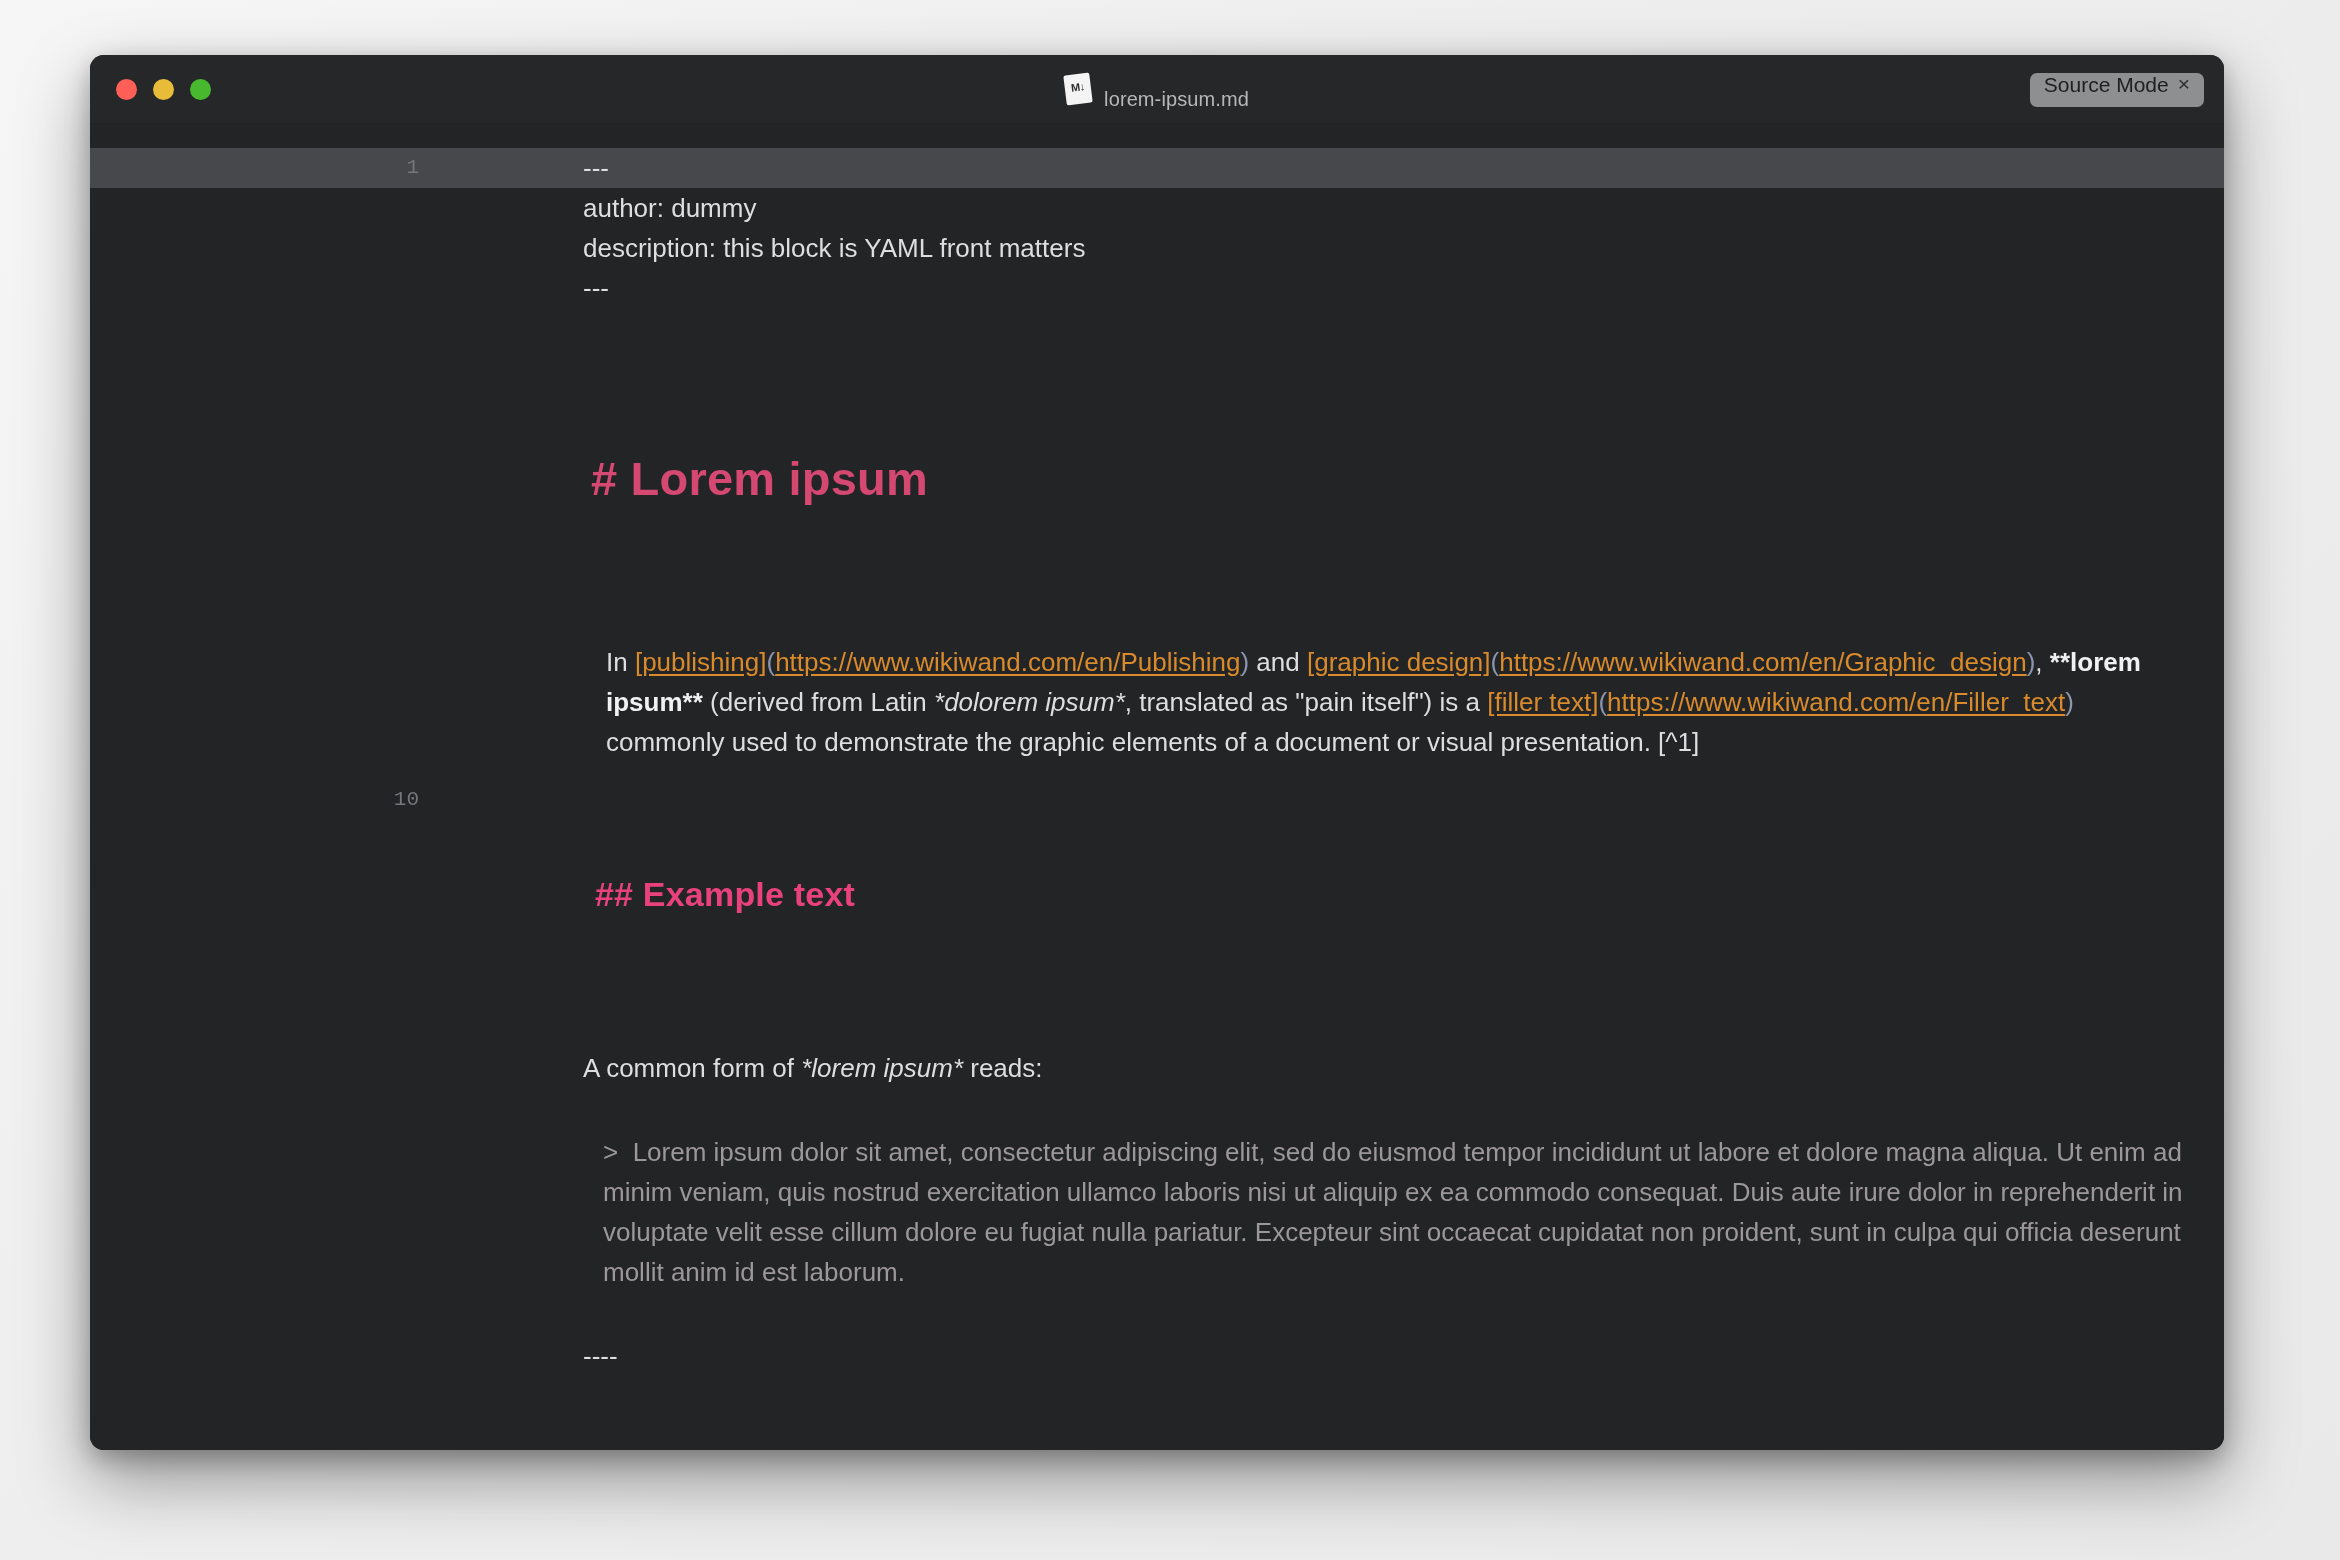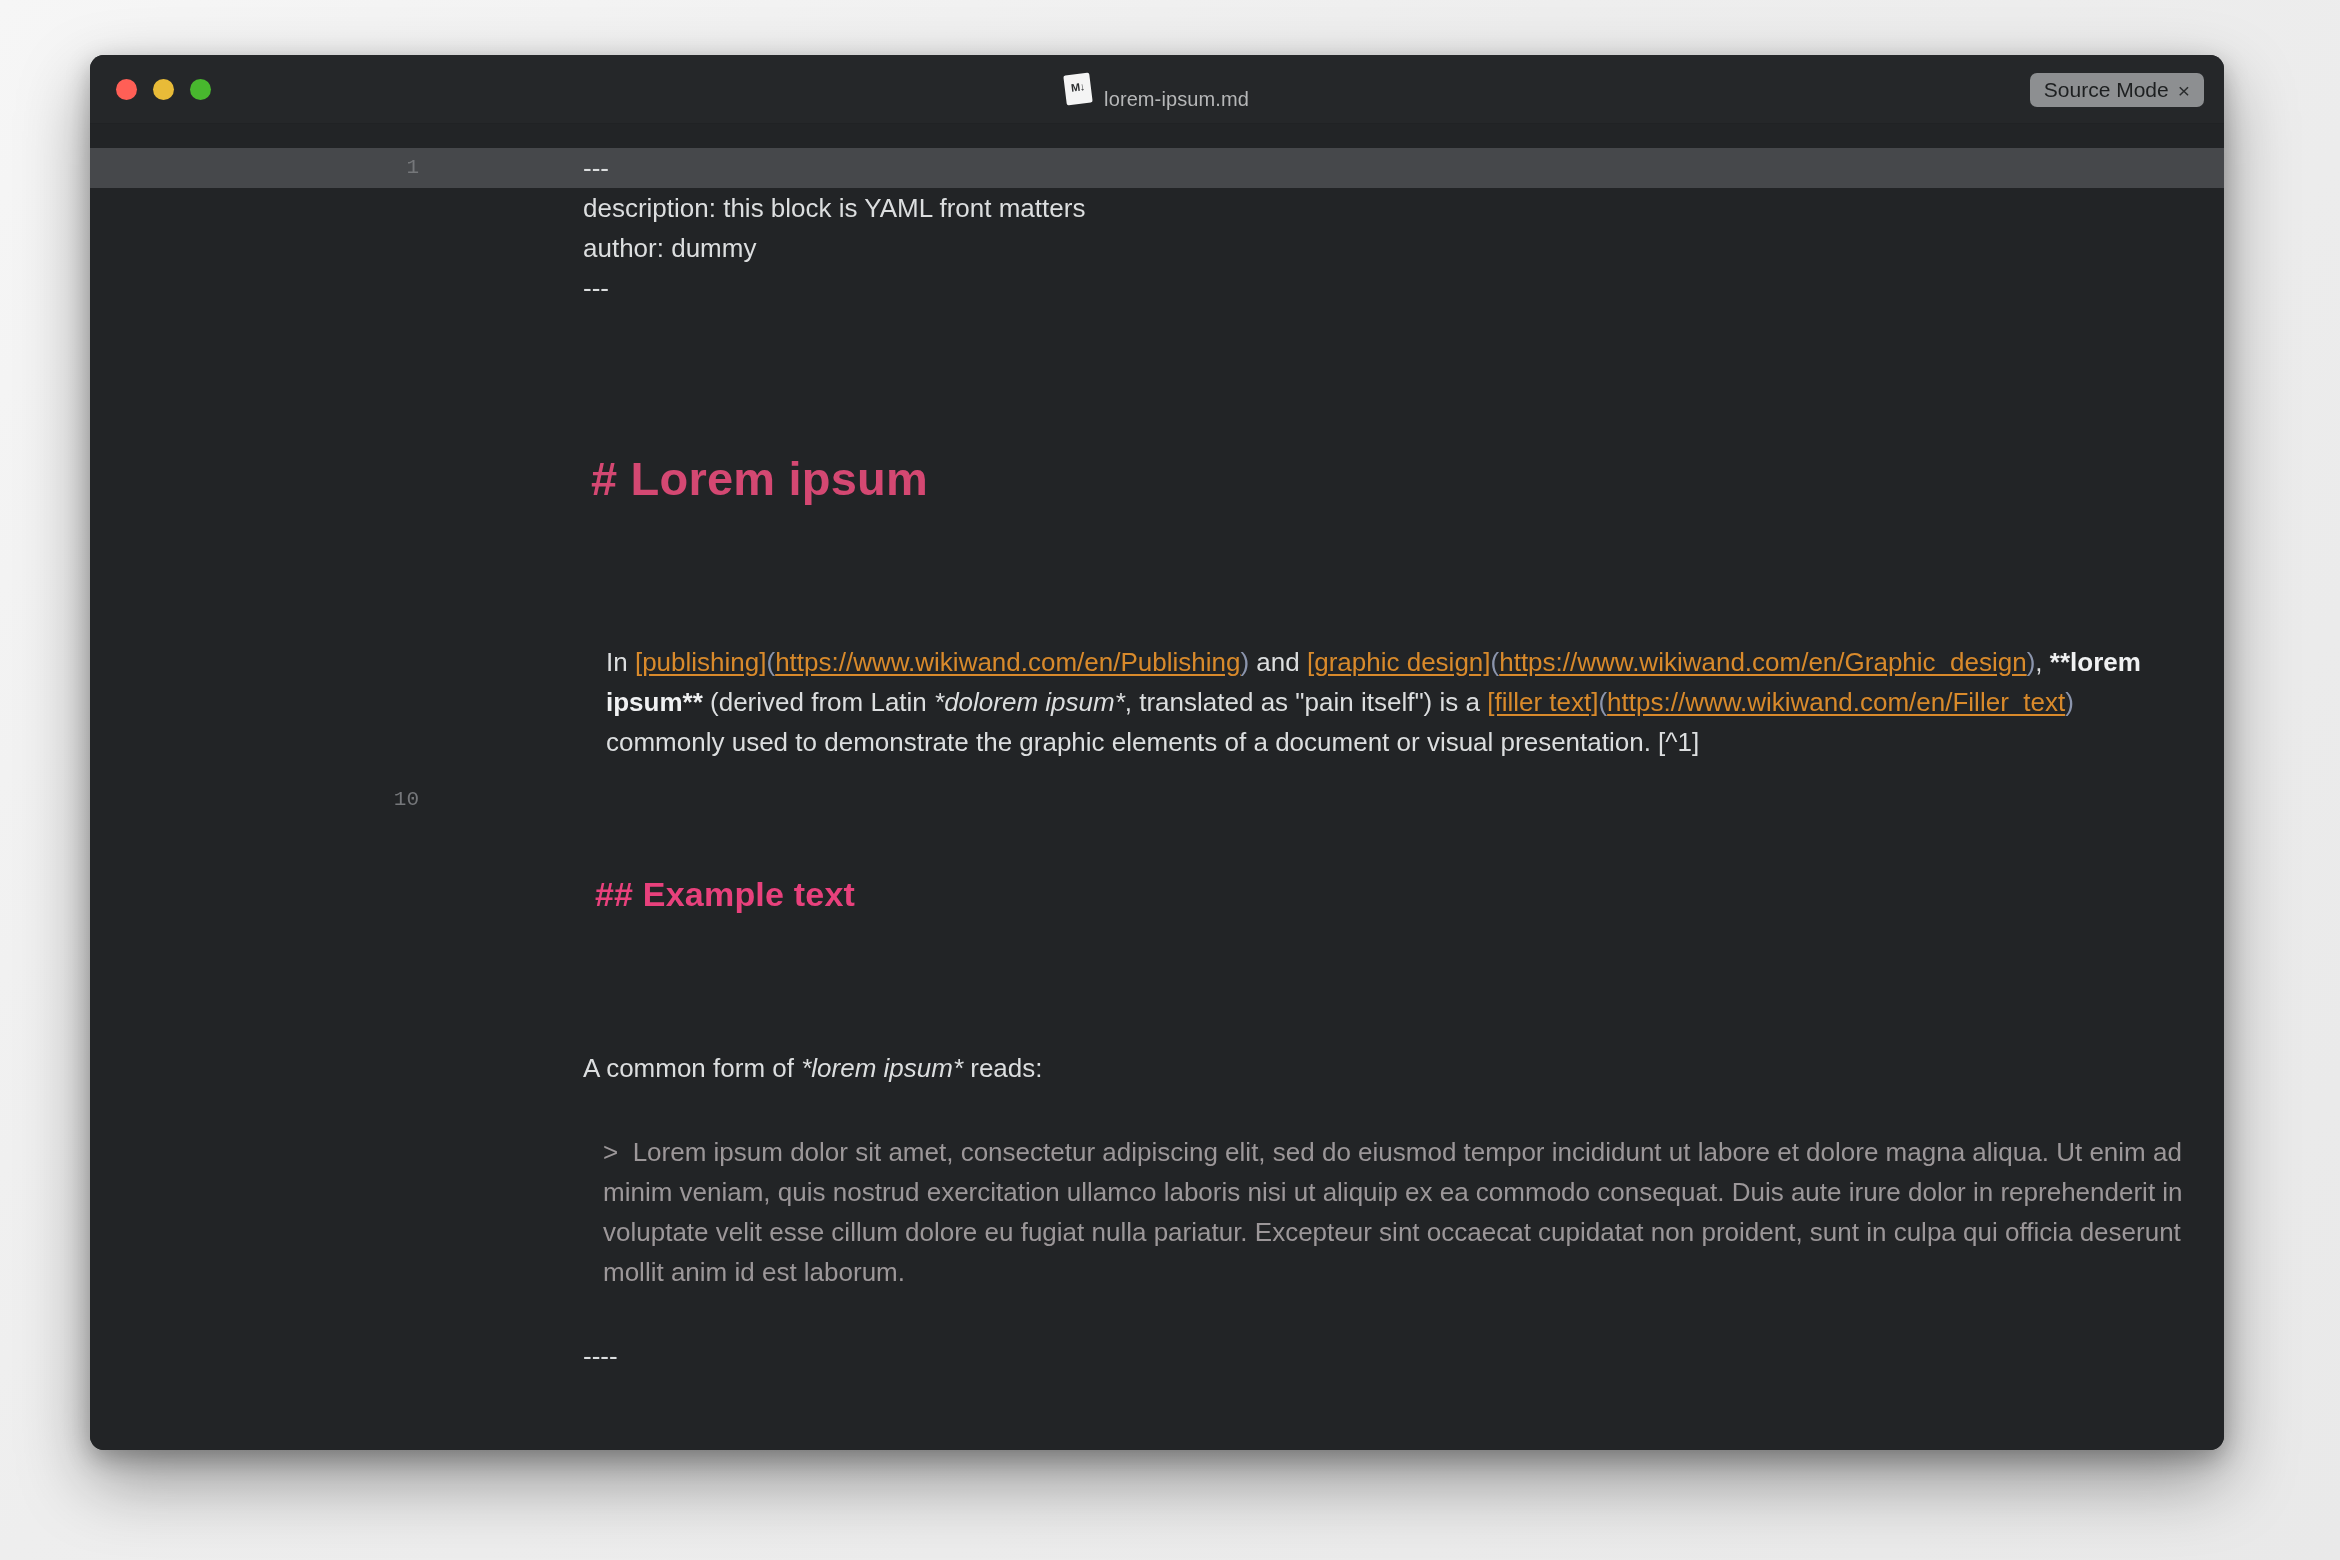--- a/index.html
+++ b/index.html
@@ -98,21 +98,21 @@
     margin-top: 21px;
   }
 
   #source-mode-badge {
     position: absolute;
     right: 20px;
     top: 18px;
     height: 34px;
     padding: 0 14px;
     display: flex;
-    align-items: center;
+    align-items: flex-start;
     gap: 9px;
     background: #8d8f91;
     color: #1d1f20;
     border-radius: 7px;
     font-size: 21px;
     cursor: pointer;
   }
   #source-mode-badge .x-mark {
     font-size: 21px;
     line-height: 1;
@@ -244,26 +244,26 @@
 
     <div class="line-row active" style="margin-top:24px;">
       <div class="hl"></div>
       <div class="gutter">1</div>
       <div class="code">---</div>
     </div>
 
 
     <div class="row">
       <div class="gutter"></div>
+      <div class="code">author: dummy</div>
+    </div>
+
+    <div class="row">
+      <div class="gutter"></div>
       <div class="code">description: this block is YAML front matters</div>
-    </div>
-
-    <div class="row">
-      <div class="gutter"></div>
-      <div class="code">author: dummy</div>
     </div>
 
     <div class="row">
       <div class="gutter"></div>
       <div class="code">---</div>
     </div>
 
     <div class="row">
       <div class="gutter"></div>
       <div class="code">&nbsp;</div>

